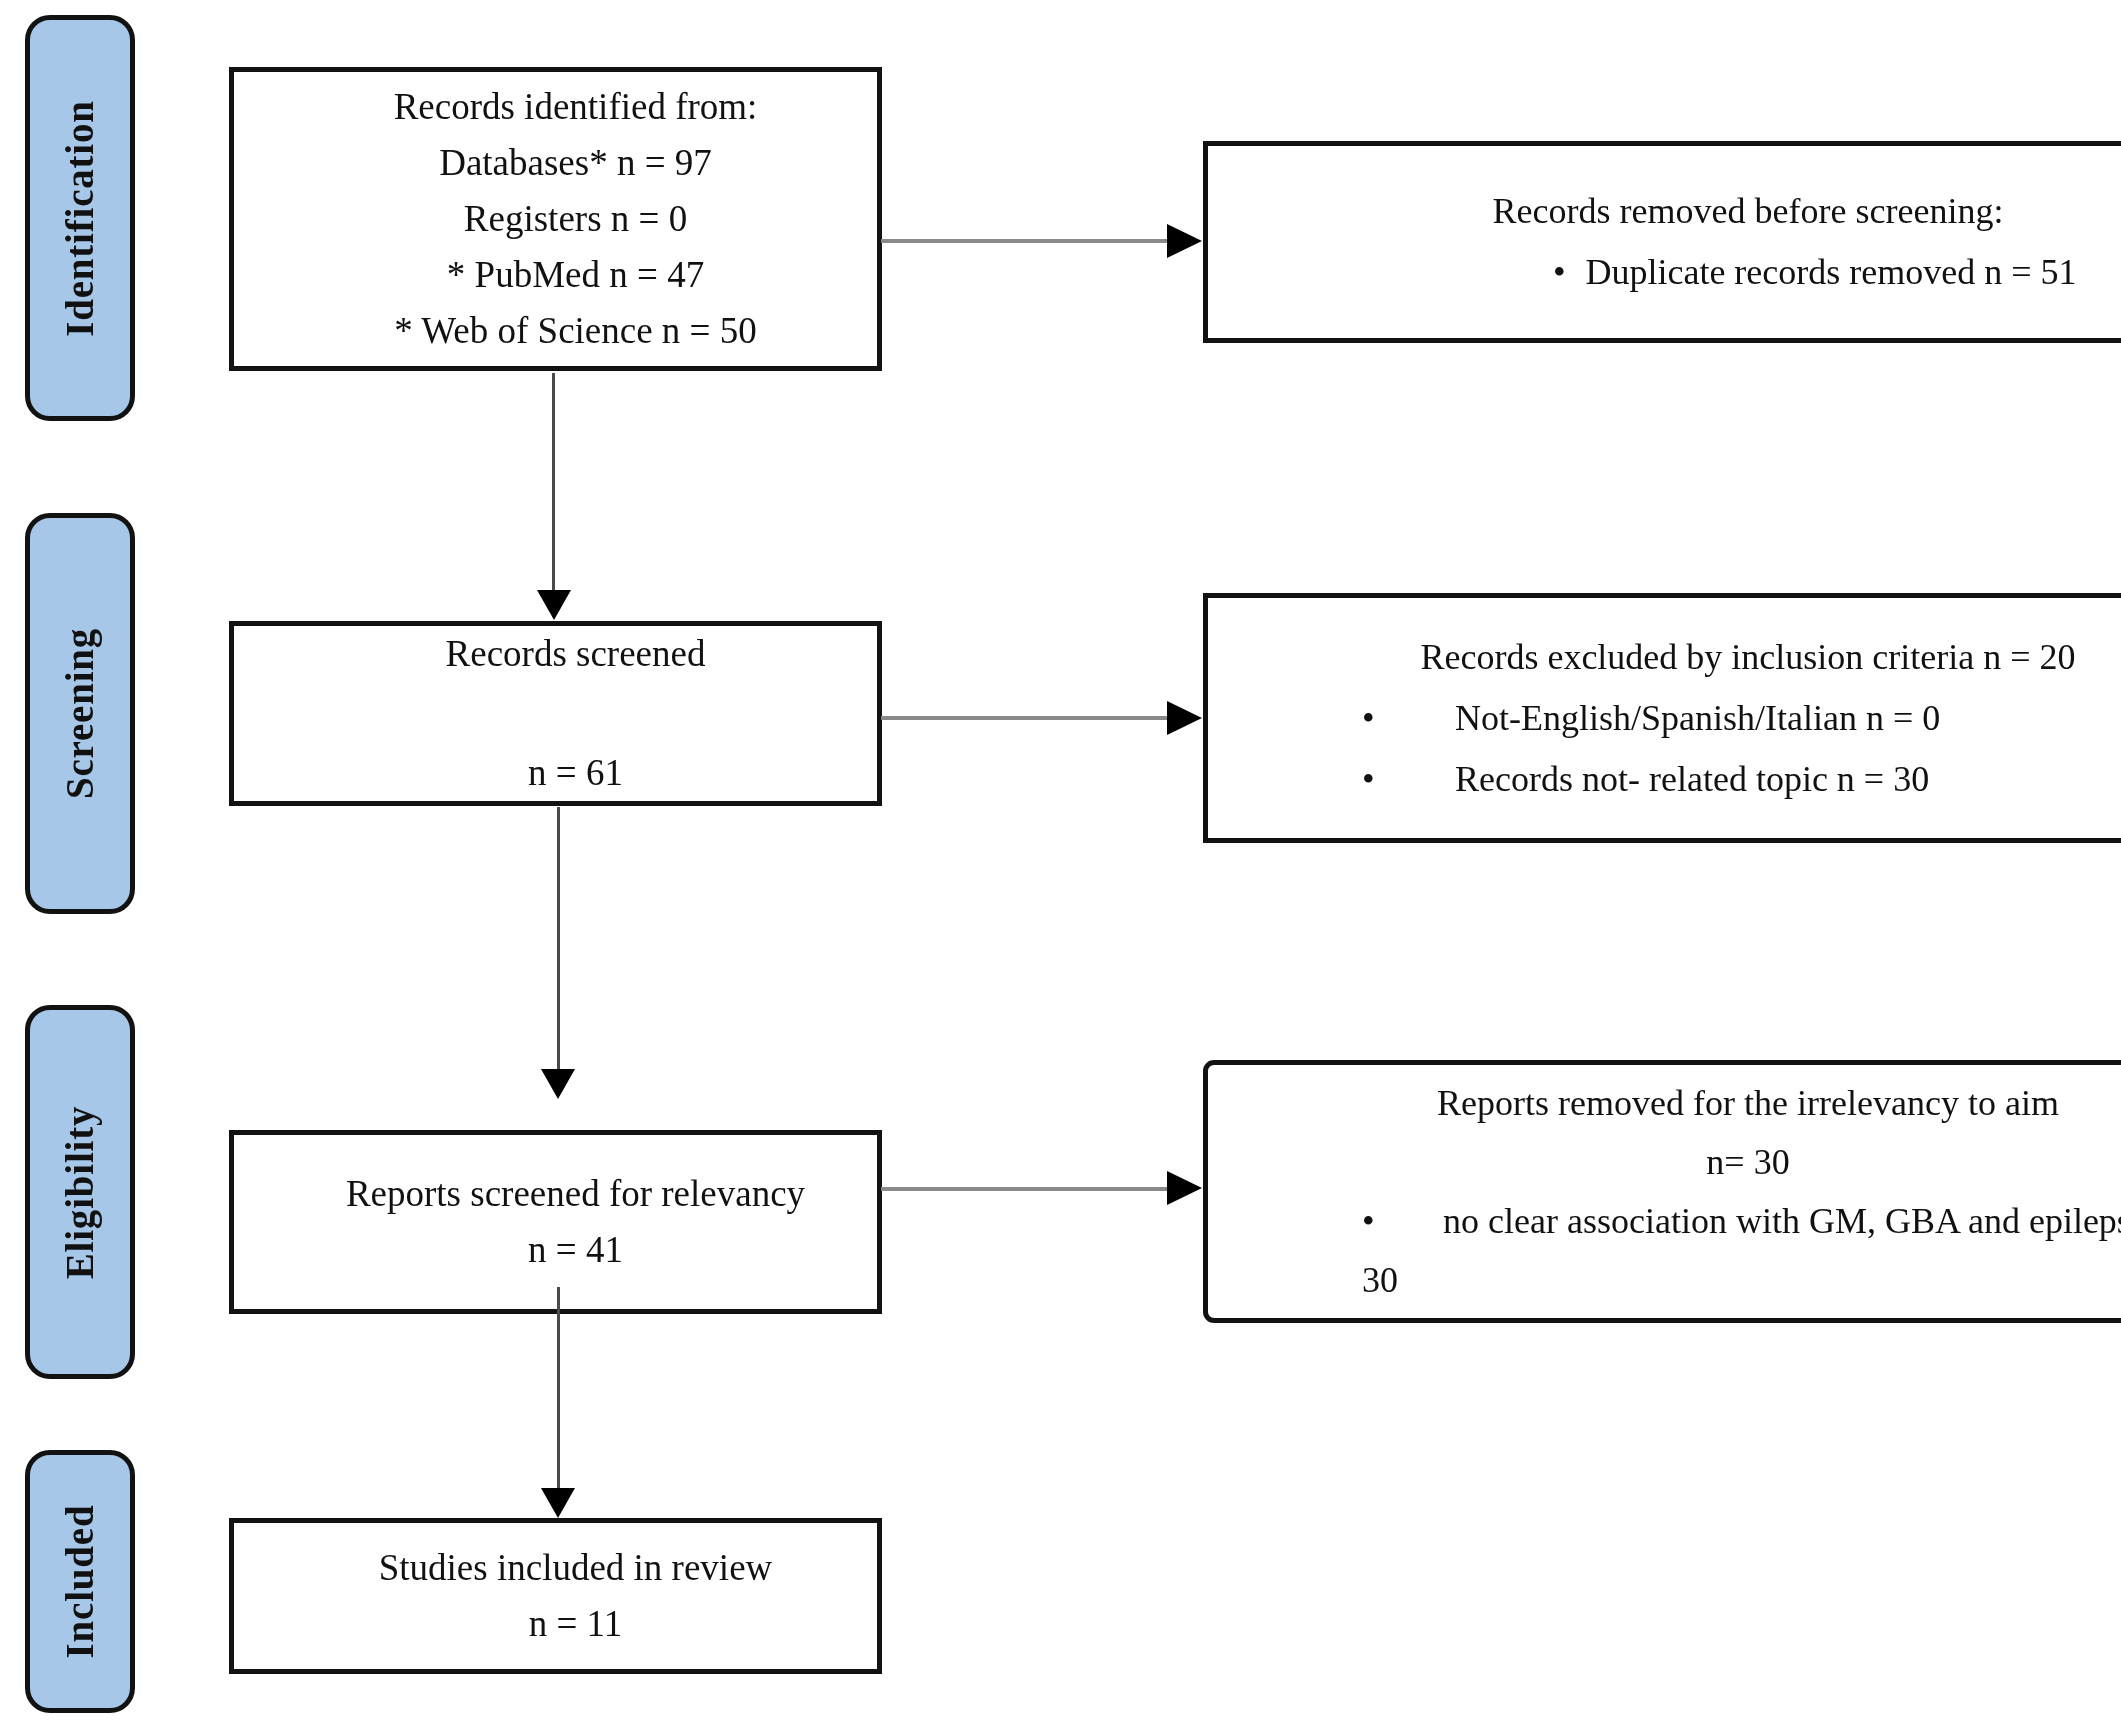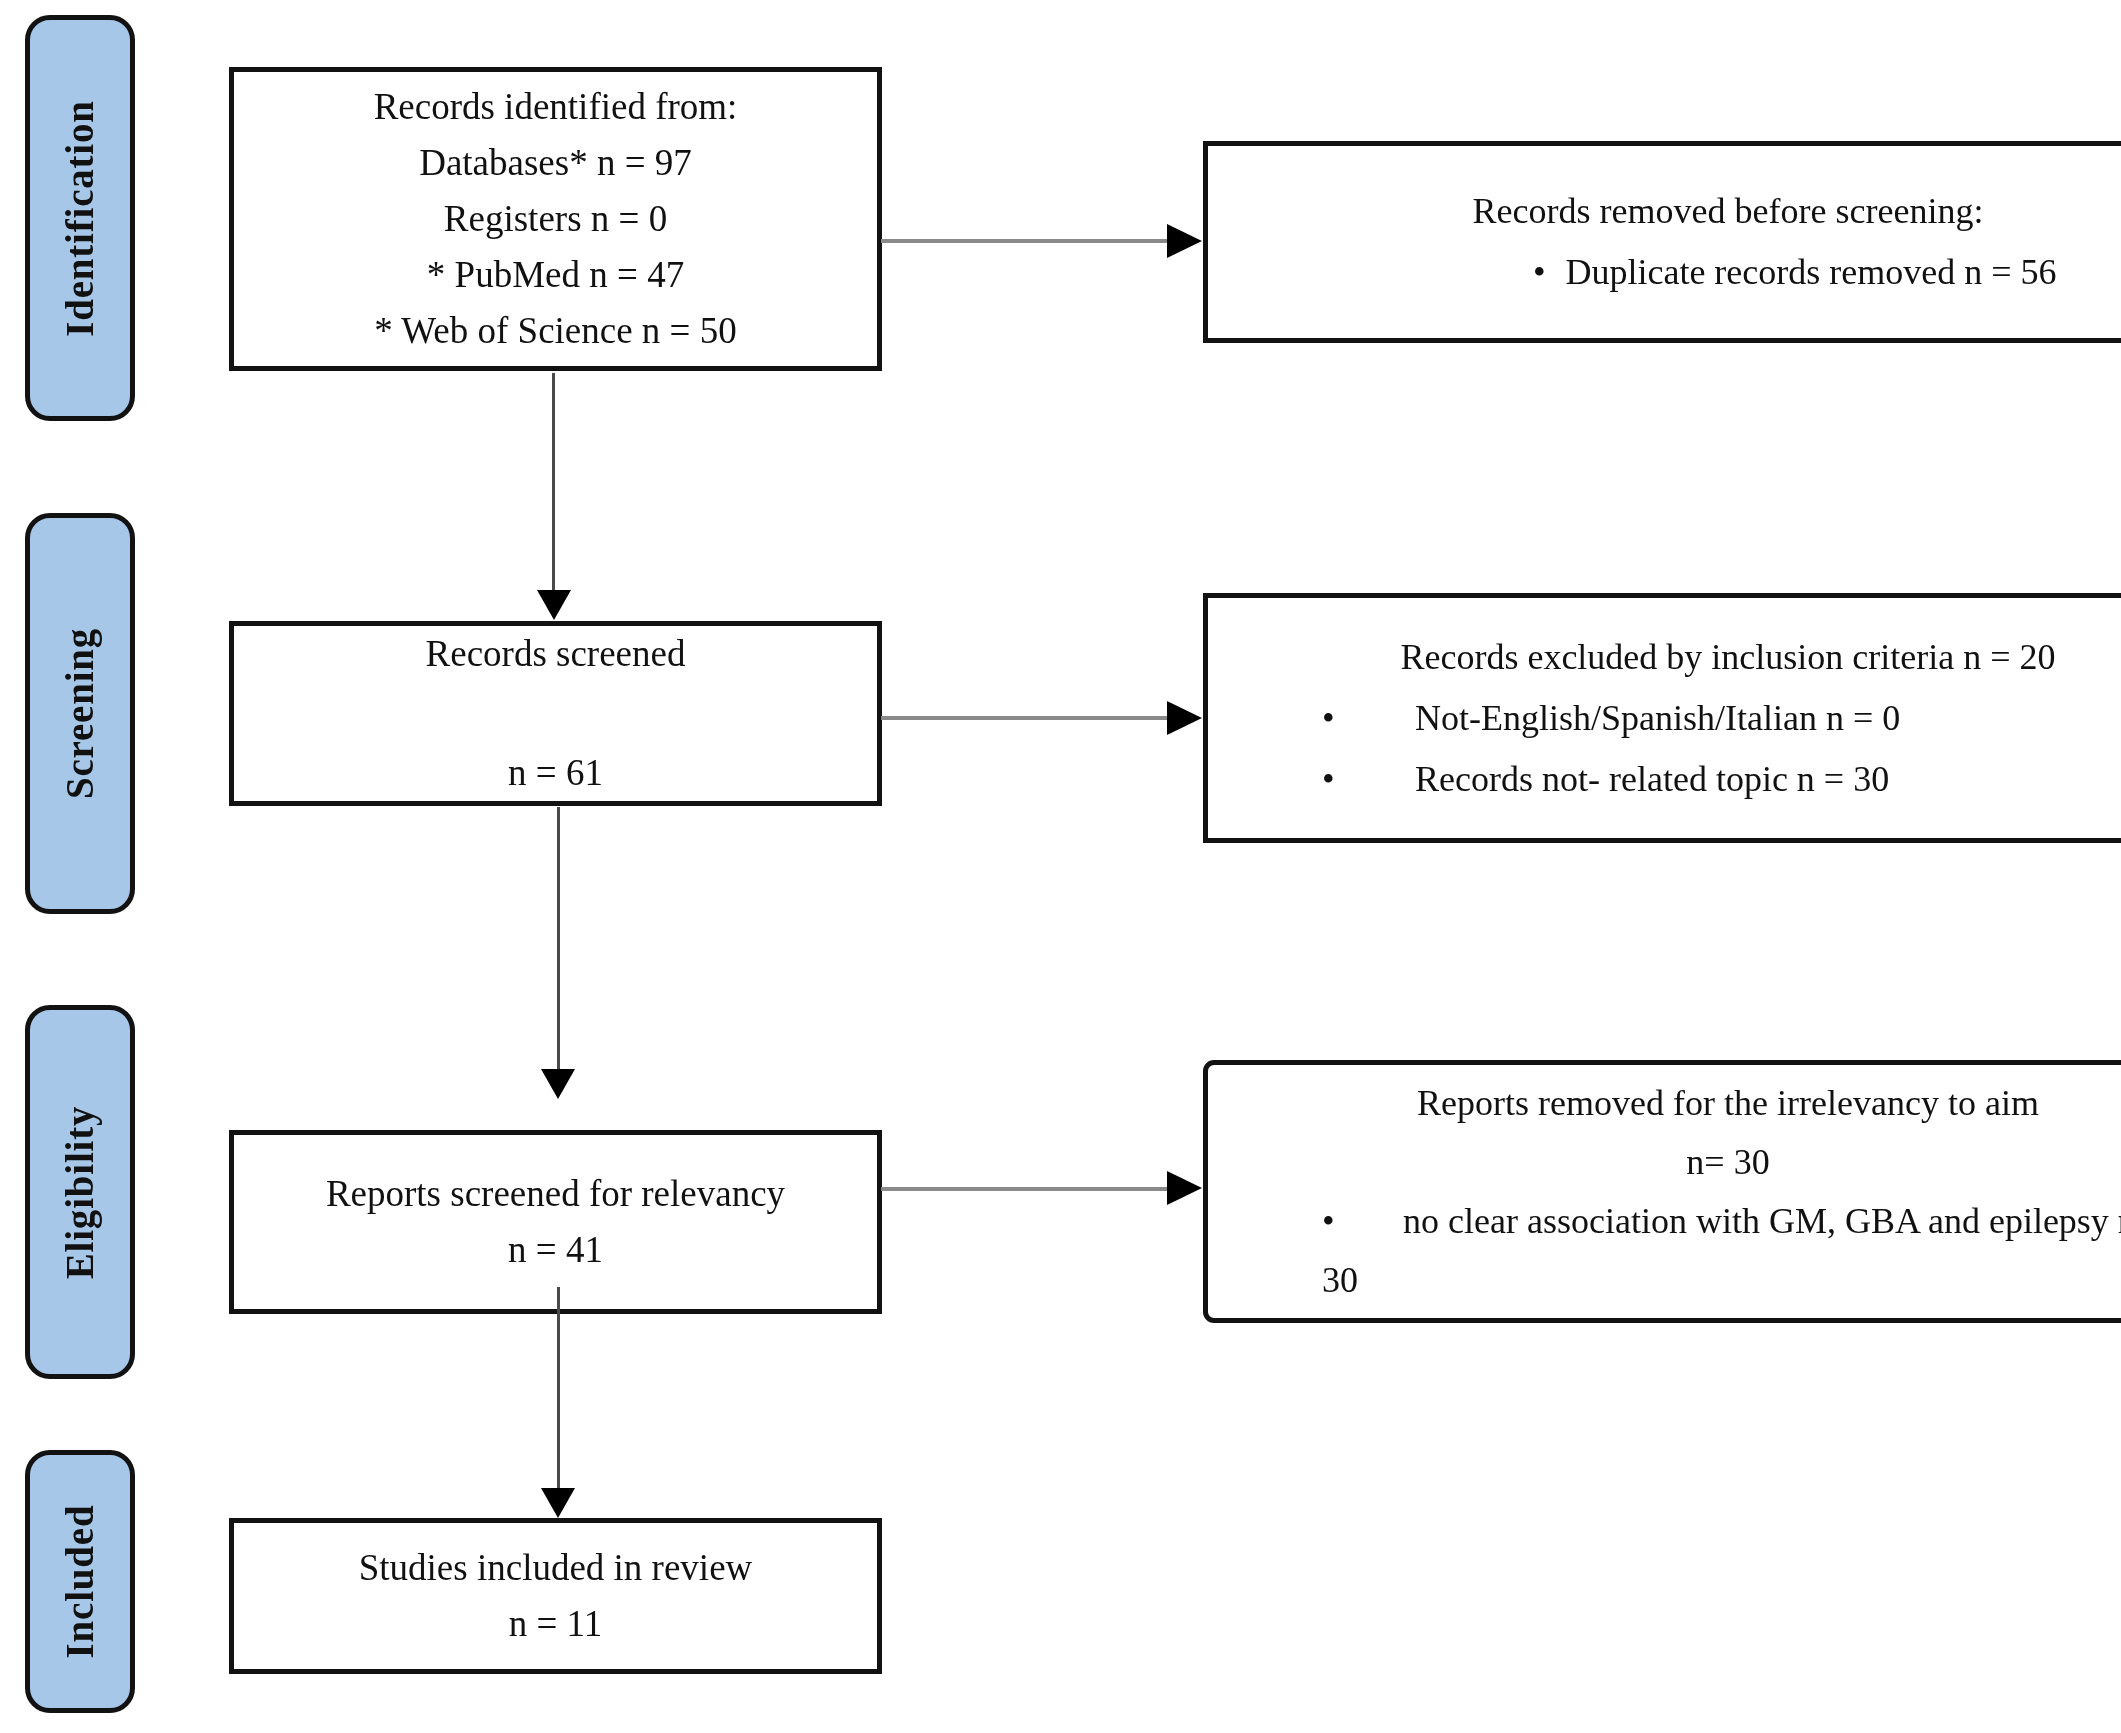--- a/index.html
+++ b/index.html
@@ -48,20 +48,21 @@
   .box {
     position: absolute;
     box-sizing: border-box;
     background: var(--box-fill, #ffffff);
     border: 5px solid var(--box-border, #121212);
     display: flex;
     flex-direction: column;
     justify-content: center;
     align-items: center;
     text-align: center;
+    padding-left: 40px;
   }
   .left-col  { left: 229px;  width: 653px; }
   .right-col { left: 1203px; width: 1050px; }
 
   .box-identified { top: 67px;   height: 304px; }
   .box-screened   { top: 621px;  height: 185px; justify-content: space-between; }
   .box-relevancy  { top: 1101px; height: 184px; margin-top: 29px; }
   .box-included   { top: 1518px; height: 156px; }
 
   .box-removed-before { top: 141px;  height: 202px; }
@@ -168,21 +169,21 @@
   </div>
 
   <div class="box left-col box-included">
     <div class="line">Studies included in review</div>
     <div class="line">n = 11</div>
   </div>
 
   <div class="box right-col box-removed-before">
     <div class="heading">Records removed before screening:</div>
     <div class="bullet-line bullet-centered">
-      <span class="dot">•</span><span>Duplicate records removed n = 56</span>
+      <span class="dot">•</span><span>Duplicate records removed n = 51</span>
     </div>
   </div>
 
   <div class="box right-col box-excluded">
     <div class="heading">Records excluded by inclusion criteria n = 20</div>
     <div class="bullet-line">
       <span class="dot">•</span><span>Not-English/Spanish/Italian n = 0</span>
     </div>
     <div class="bullet-line">
       <span class="dot">•</span><span>Records not- related topic n = 30</span>

